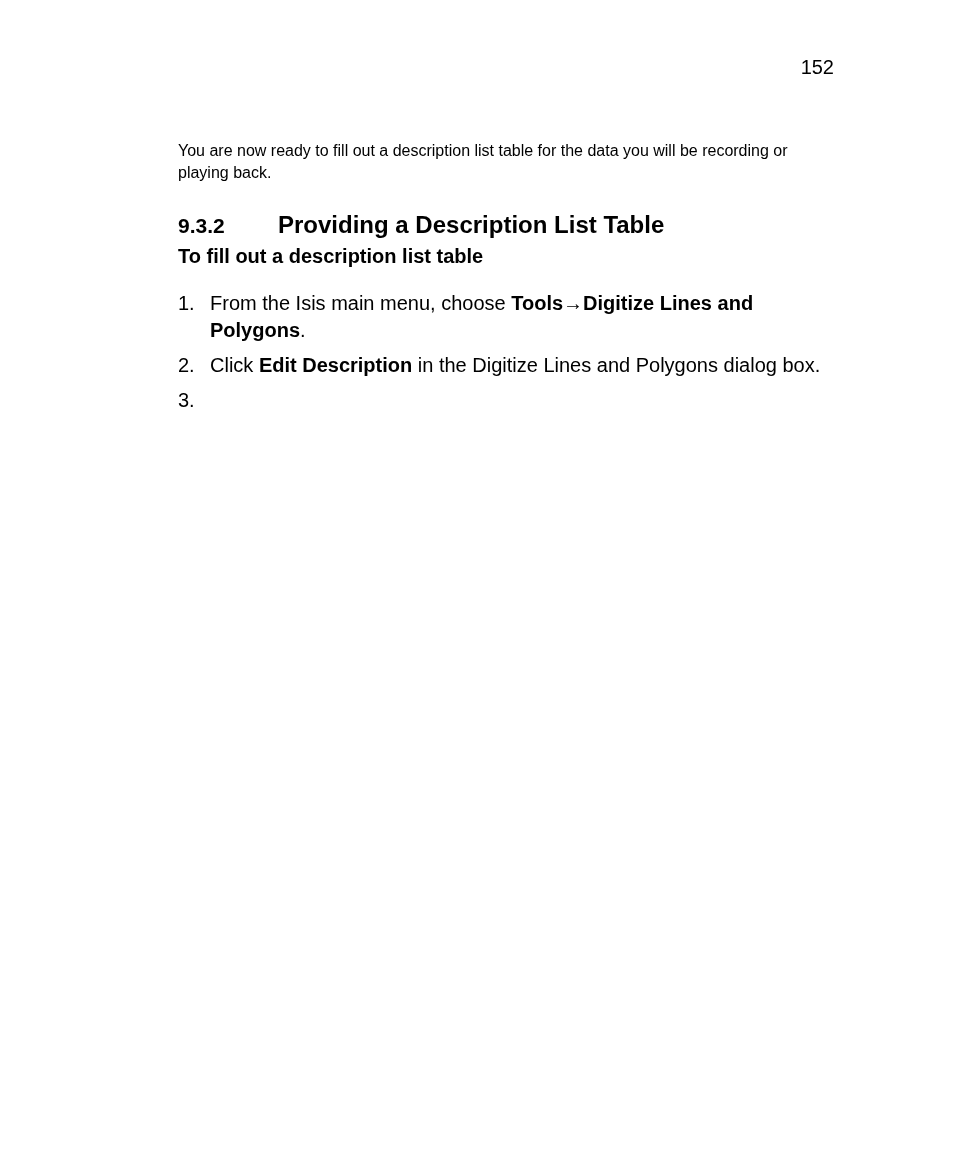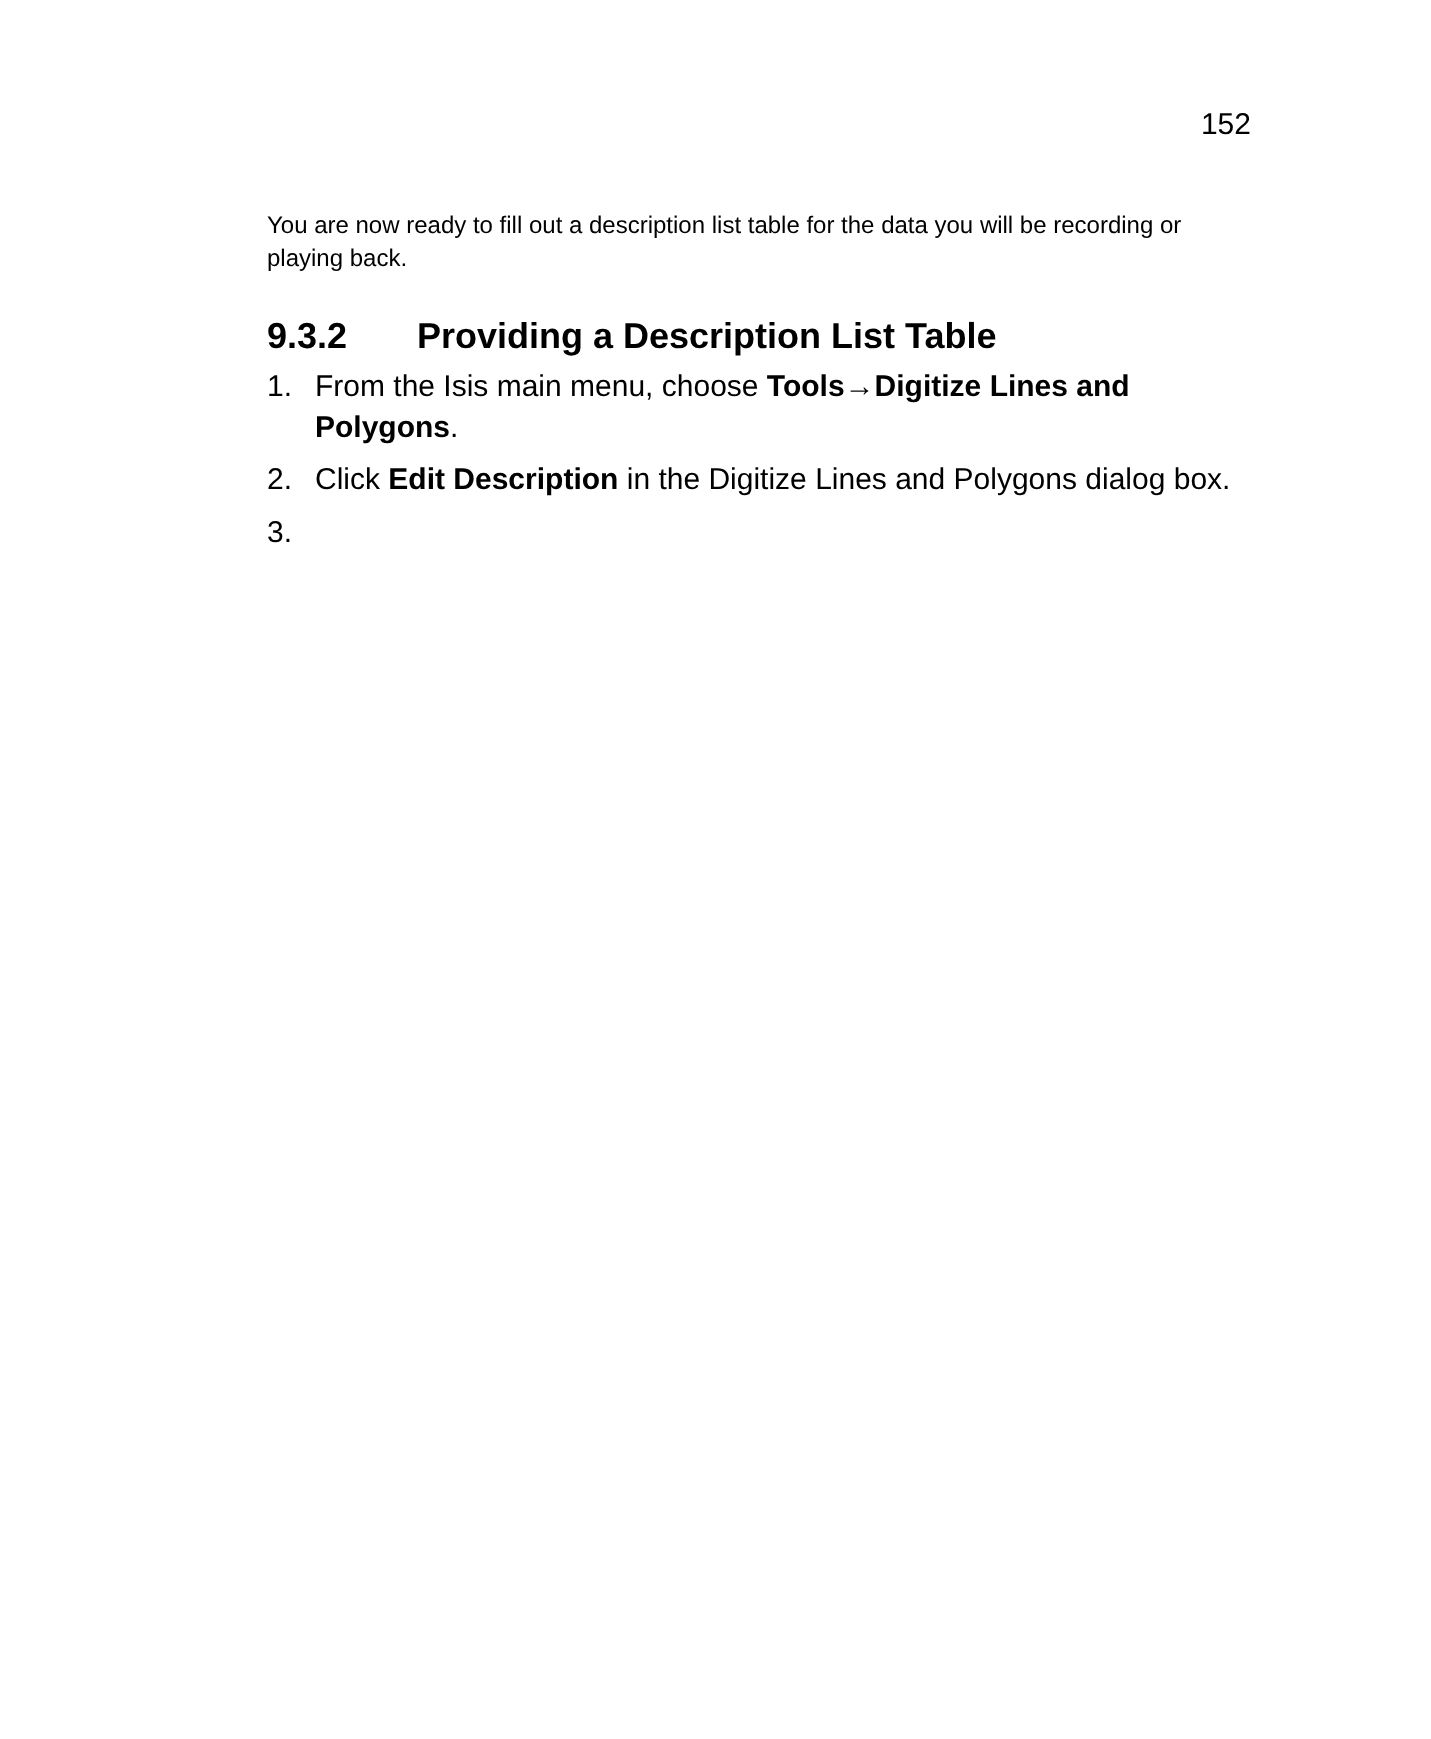--- a/index.html
+++ b/index.html
@@ -10,40 +10,40 @@
     body {
       width: 954px;
       height: 1159px;
       background: #ffffff;
       font-family: Arial, Helvetica, sans-serif;
       color: #000000;
       position: relative;
     }
     .page-number {
       position: absolute;
-      top: 72px;
+      top: 56px;
       right: 120px;
       font-size: 20px;
     }
     .content {
       position: absolute;
       top: 140px;
       left: 178px;
       right: 120px;
     }
     .intro-para {
       font-size: 16px;
       line-height: 1.35;
       margin-bottom: 28px;
     }
     .section-header {
       margin-bottom: 6px;
     }
     .section-number {
-      font-size: 24px;
+      font-size: 21px;
       font-weight: bold;
       display: inline-block;
       width: 100px;
     }
     .section-title {
       font-size: 24px;
       font-weight: bold;
       text-align: right;
     }
     .section-para {
@@ -83,20 +83,21 @@
 
 <div class="content">
 
   <p class="intro-para">You are now ready to fill out a description list table for the data you will be recording or playing back.</p>
 
   <div class="section-header">
     <span class="section-number">9.3.2</span><span class="section-title">Providing a Description List Table</span>
   </div>
 
 
+  <p class="sub-heading">To fill out a description list table</p>
 
   <ol class="steps">
     <li>
       <span class="step-number">1.</span>
       <span>From the Isis main menu, choose </span><span class="bold">Tools→Digitize Lines and Polygons</span><span>.</span>
     </li>
     <li>
       <span class="step-number">2.</span>
       <span>Click </span><span class="bold">Edit Description</span><span> in the Digitize Lines and Polygons dialog box.</span>
     </li>

